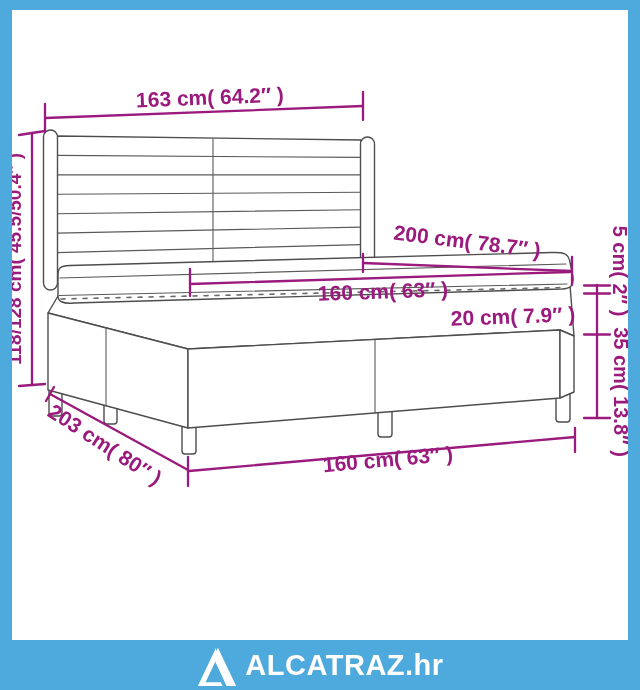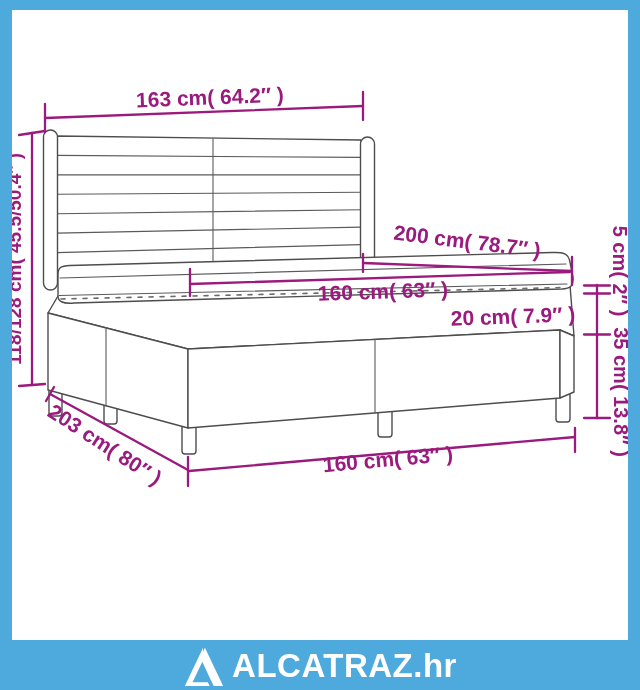--- a/index.html
+++ b/index.html
@@ -3,21 +3,21 @@
 <meta charset="utf-8">
 <style>
   html,body{margin:0;padding:0;}
   body{width:640px;height:690px;background:#ffffff;font-family:"Liberation Sans",sans-serif;}
   .stage{position:relative;width:640px;height:690px;background:#ffffff;overflow:hidden;}
   .frame{position:absolute;left:0;top:0;width:640px;height:690px;box-sizing:border-box;
          border-top:10px solid var(--blue);border-left:12px solid var(--blue);border-right:12px solid var(--blue);}
   .diagram-svg{position:absolute;left:0;top:0;}
   .footer{position:absolute;left:0;bottom:0;width:640px;height:50px;background:var(--blue);
           display:flex;align-items:center;justify-content:center;gap:7px;}
-  .brand{color:#ffffff;font-weight:bold;font-size:33px;letter-spacing:0.5px;line-height:1;}
+  .brand{color:#ffffff;font-weight:bold;font-size:29px;letter-spacing:0.5px;line-height:1;}
   text{font-family:"Liberation Sans",sans-serif;font-weight:bold;}
 </style>
 </head>
 <body>
 
 <div class="stage" style="--blue:#4ea9dc;">
 
   <svg class="diagram-svg" width="640" height="690" viewBox="0 0 640 690">
     <g stroke="#4d4d4d" stroke-width="1.4" fill="#ffffff" stroke-linejoin="round" stroke-linecap="round">
 

